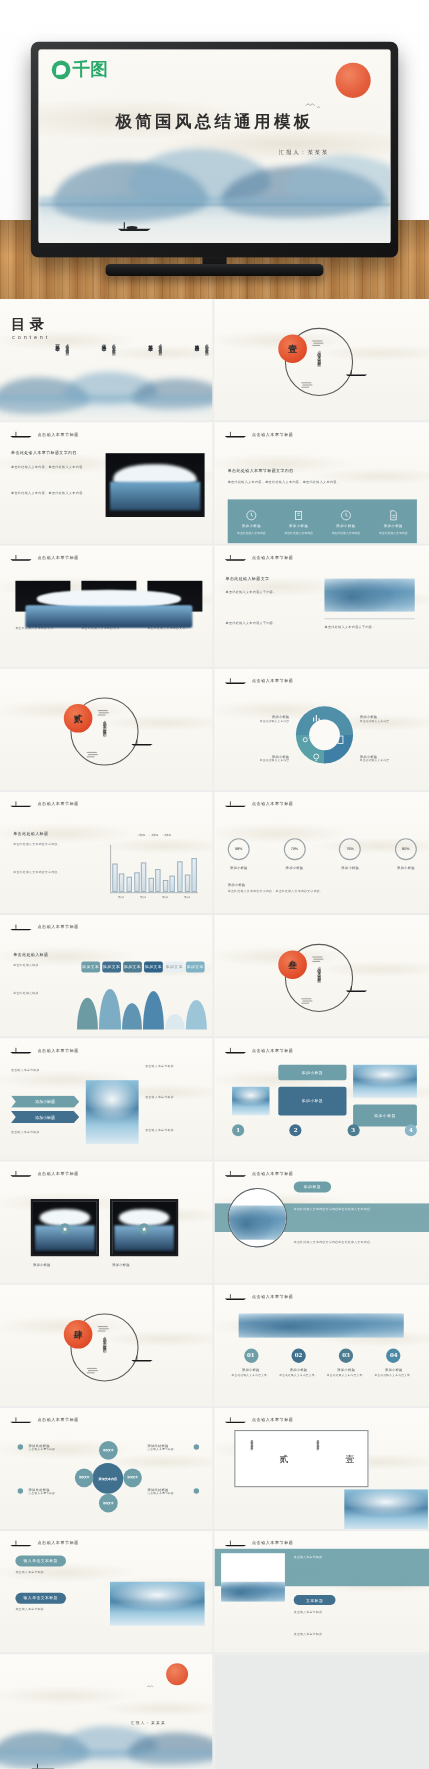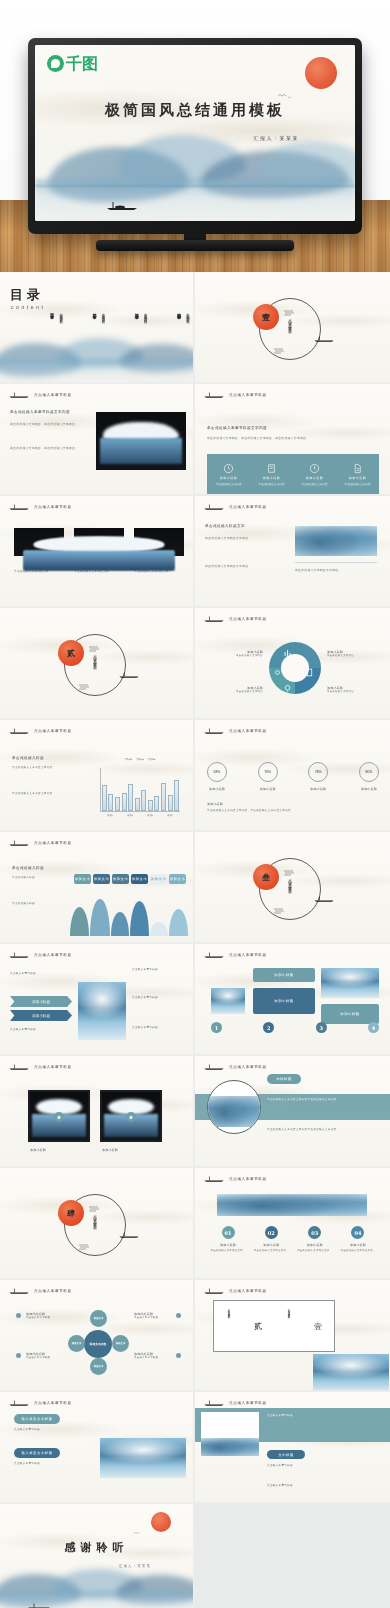--- a/index.html
+++ b/index.html
@@ -828,21 +828,20 @@
       <div class="ftxt" style="position:absolute;left:72px;top:72px;width:110px;font-size:2.6px">点击输入本章节标题</div>
       <div class="ftxt" style="position:absolute;left:72px;top:92px;width:110px;font-size:2.6px">点击输入本章节标题</div>
     </div>
 
     <div class="slide">
       <div class="slide-bg"></div>
       <div class="cover-sun" style="right:22px;top:8px;width:20px;height:20px"></div>
       <svg style="position:absolute;right:46px;top:26px;width:14px;height:7px;opacity:.6" viewBox="0 0 20 10">
           <path d="M1 5 Q3 2 5 5 Q7 2 9 5" stroke="#555" stroke-width=".8" fill="none"></path>
         </svg>
-      <div class="ty-title">感谢聆听</div>
       <div class="ty-sub">汇报人：某某某</div>
       <div style="position:absolute;left:0;bottom:0;width:100%;height:48%;">
         <div class="ink-cloud" style="left:-4%;top:24%;width:46%;height:62%;background:rgba(70,122,158,.55);"></div>
         <div class="ink-cloud" style="left:28%;top:14%;width:46%;height:58%;background:rgba(120,166,196,.5);"></div>
         <div class="ink-cloud" style="left:60%;top:26%;width:46%;height:56%;background:rgba(58,106,144,.5);"></div>
         <div class="ink-water"></div>
         <svg style="position:absolute;left:14%;bottom:4px;width:24px;height:9px" viewBox="0 0 34 12">
             <path d="M2 9 L32 9 L29 11 L5 11 Z" fill="#17191b"></path>
             <path d="M10 9 L10 3" stroke="#17191b" stroke-width="1"></path>
           </svg>

